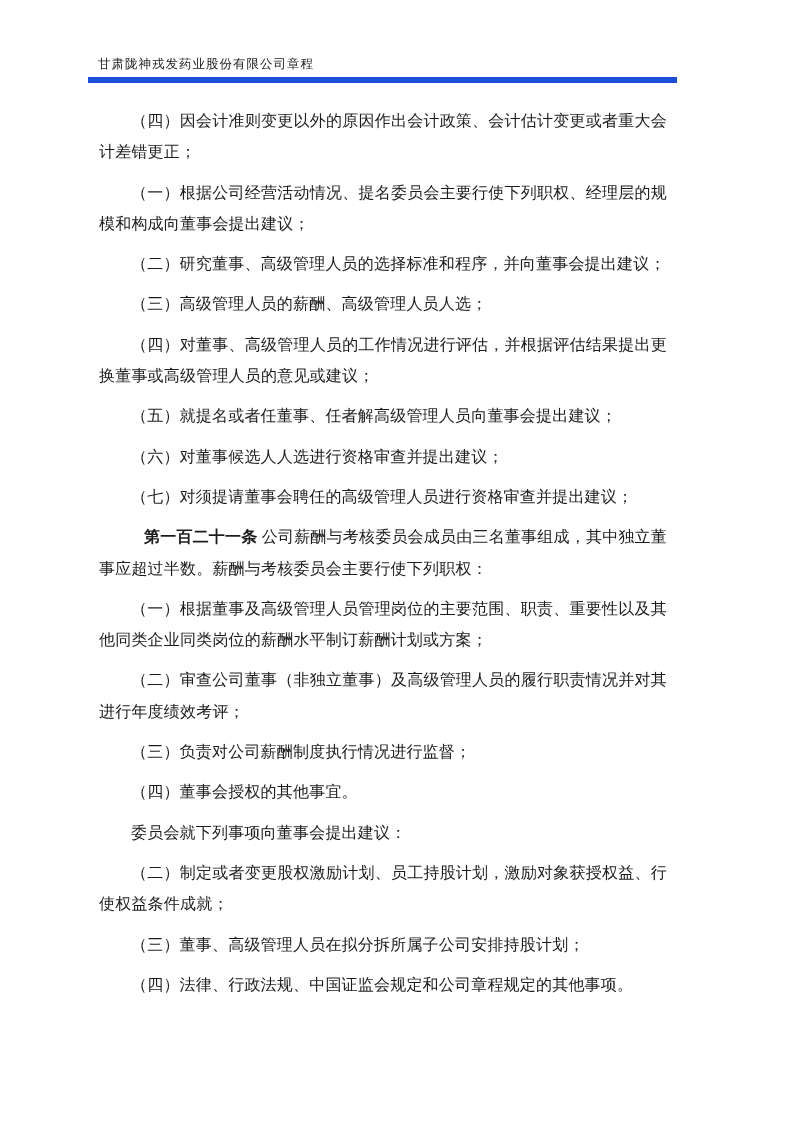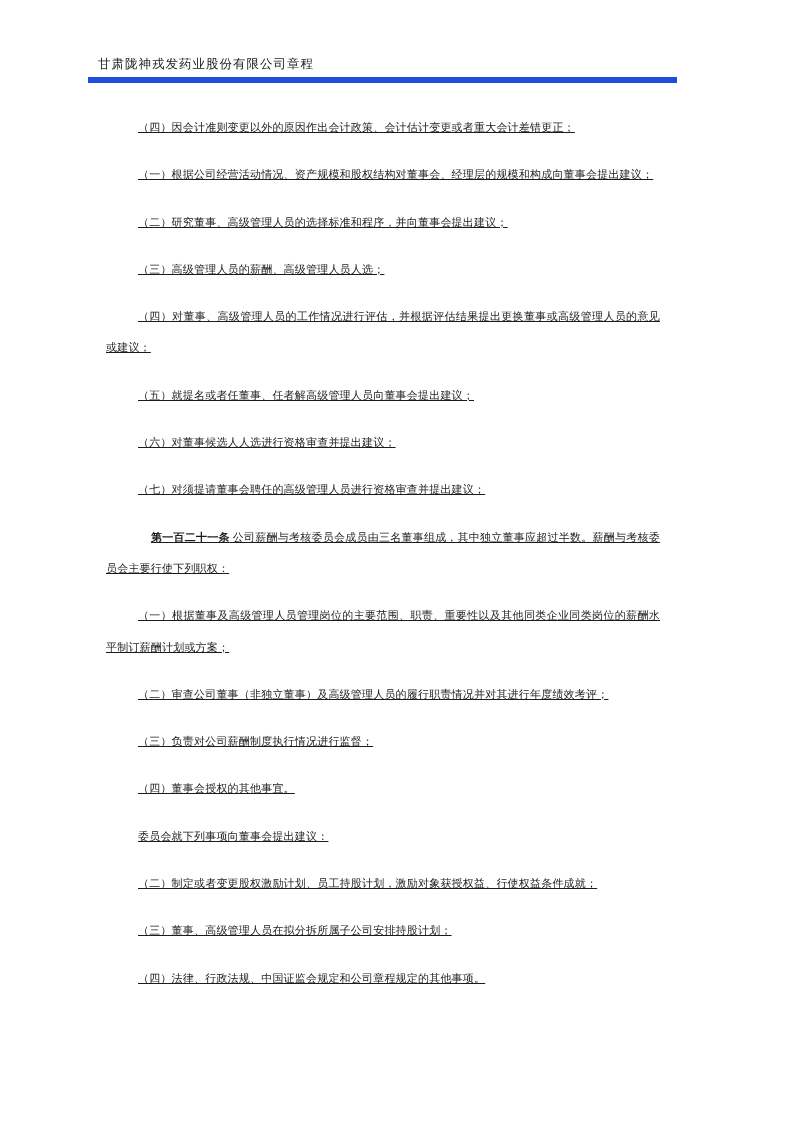--- a/index.html
+++ b/index.html
@@ -27,28 +27,27 @@
     color: #222;
     white-space: nowrap;
   }
   .doc-content {
     position: absolute;
     left: 90px;
     top: 96px;
     width: 586px;
   }
   .para {
-    margin: 16px;
-    font-size: 11px;
+    margin: 9px;
+    font-size: 16px;
     line-height: 31.3px;
     text-align: justify;
     text-indent: 32px;
     letter-spacing: 0.2px;
     word-break: break-all;
-    text-decoration: underline;
   }
   .para.has-lead { text-indent: 45px; }
   .para b { font-weight: bold; }
   .page-footer {
     position: absolute;
     left: 0;
     top: 1056px;
     width: 794px;
     text-align: right;
     margin-left: 48px;
@@ -60,21 +59,21 @@
 </style>
 </head>
 <body>
 
 <div class="page-header">
   <span class="header-title">甘肃陇神戎发药业股份有限公司章程</span>
 </div>
 
 <div class="doc-content" id="doc-body">
     <p class="para">（四）因会计准则变更以外的原因作出会计政策、会计估计变更或者重大会计差错更正；</p>
-    <p class="para">（一）根据公司经营活动情况、资产规模和股权结构对董事会、经理层的规模和构成向董事会提出建议；</p>
+    <p class="para">（一）根据公司经营活动情况、提名委员会主要行使下列职权、经理层的规模和构成向董事会提出建议；</p>
     <p class="para">（二）研究董事、高级管理人员的选择标准和程序，并向董事会提出建议；</p>
     <p class="para">（三）高级管理人员的薪酬、高级管理人员人选；</p>
     <p class="para">（四）对董事、高级管理人员的工作情况进行评估，并根据评估结果提出更换董事或高级管理人员的意见或建议；</p>
     <p class="para">（五）就提名或者任董事、任者解高级管理人员向董事会提出建议；</p>
     <p class="para">（六）对董事候选人人选进行资格审查并提出建议；</p>
     <p class="para">（七）对须提请董事会聘任的高级管理人员进行资格审查并提出建议；</p>
     <p class="para has-lead"><b>第一百二十一条</b> 公司薪酬与考核委员会成员由三名董事组成，其中独立董事应超过半数。薪酬与考核委员会主要行使下列职权：</p>
     <p class="para">（一）根据董事及高级管理人员管理岗位的主要范围、职责、重要性以及其他同类企业同类岗位的薪酬水平制订薪酬计划或方案；</p>
     <p class="para">（二）审查公司董事（非独立董事）及高级管理人员的履行职责情况并对其进行年度绩效考评；</p>
     <p class="para">（三）负责对公司薪酬制度执行情况进行监督；</p>

